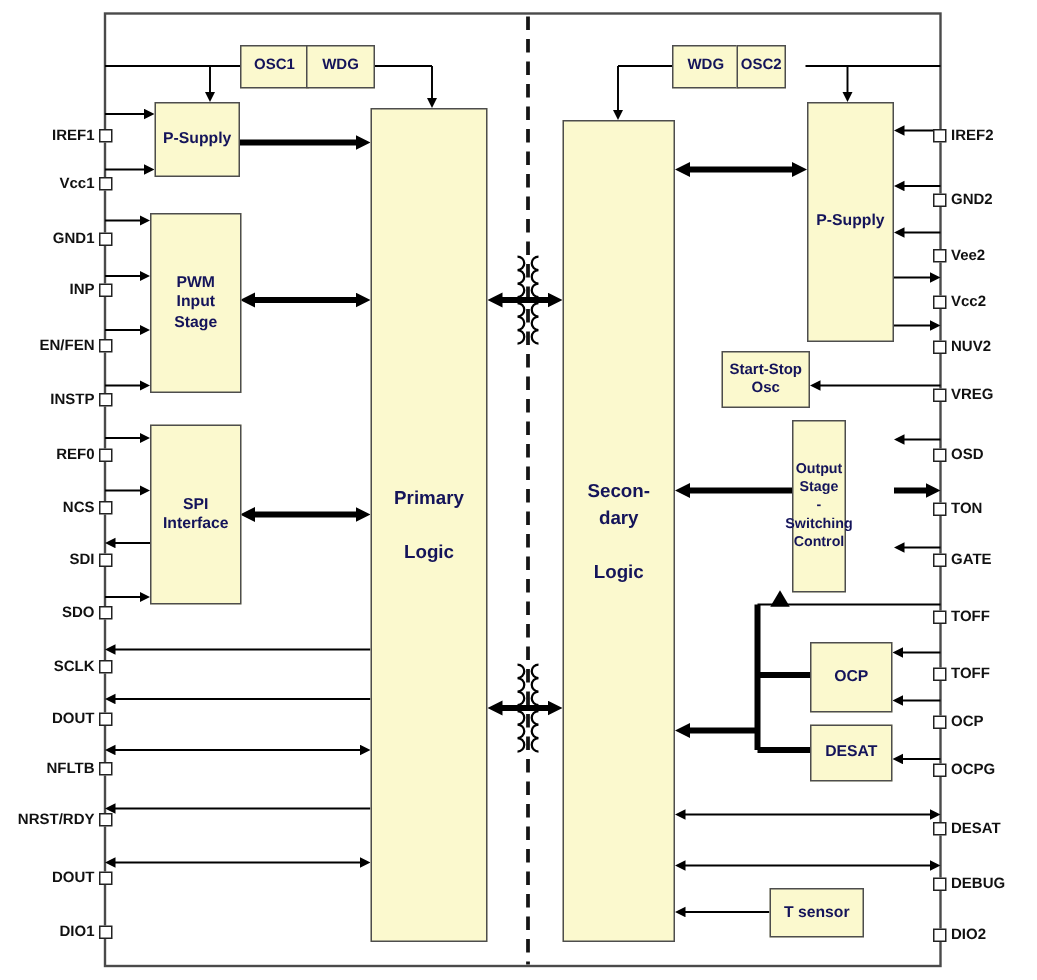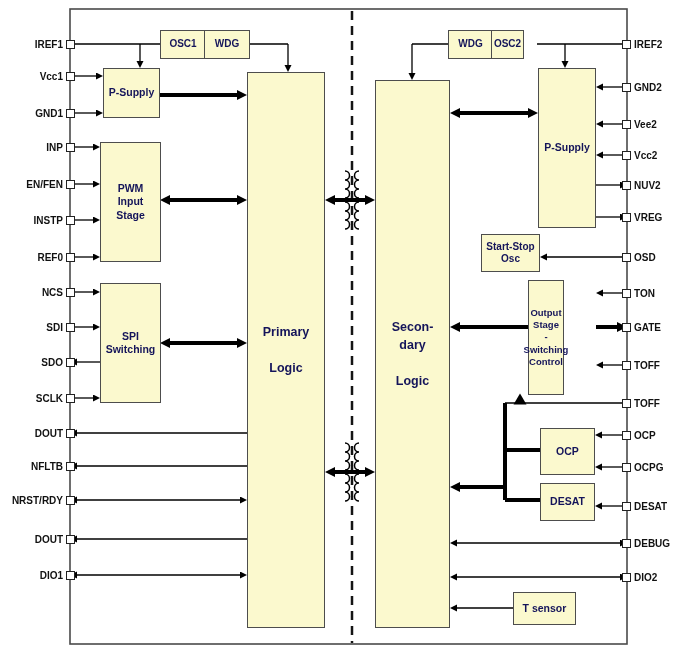--- a/index.html
+++ b/index.html
@@ -19,21 +19,21 @@
     position:absolute; z-index:2; box-sizing:border-box;
     background:#FBF9CE; border:1.5px solid #4d4d4d;
     display:flex; align-items:center; justify-content:center;
     text-align:center; color:#14145a; font-weight:bold; font-size:10.5px;
     line-height:1.25; white-space:pre-line;
   }
   .blk.lg  { font-size:12.5px; line-height:1.45; }
   .blk.sm  { font-size:10px; }
   .blk.xs  { font-size:9.5px; line-height:1.3; }
 
-  .pin-row { position:absolute; z-index:3; height:10px; display:flex; align-items:center; }
+  .pin-row { position:absolute; z-index:3; height:10px; display:flex; align-items:center;margin-top:46px; }
   .pin-row.left  { left:0; width:75px; justify-content:flex-end; }
   .pin-row.right { left:622px; }
   .pin-label { font-size:10px; font-weight:bold; color:#111; white-space:nowrap; }
   .pin-row.left  .pin-label { padding-right:3px; }
   .pin-row.right .pin-label { padding-left:3px; }
   .pin-box {
     flex:none; width:9px; height:9px; box-sizing:border-box;
     background:#fff; border:1.4px solid #222;
   }
 </style>
@@ -134,21 +134,21 @@
     </g>
   </svg>
 
   <div class="blk sm" style="left:160px;top:30px;width:46px;height:29px">OSC1</div>
   <div class="blk sm" style="left:204px;top:30px;width:46px;height:29px">WDG</div>
   <div class="blk" style="left:103px;top:68px;width:57px;height:50px">P-Supply</div>
   <div class="blk" style="left:100px;top:142px;width:61px;height:120px">PWM
 Input
 Stage</div>
   <div class="blk" style="left:100px;top:283px;width:61px;height:120px">SPI
-Switching</div>
+Interface</div>
   <div class="blk lg" style="left:247px;top:72px;width:78px;height:556px">Primary
 
 Logic</div>
   <div class="blk lg" style="left:375px;top:80px;width:75px;height:548px">Secon-
 dary
 
 Logic</div>
   <div class="blk sm" style="left:448px;top:30px;width:45px;height:29px">WDG</div>
   <div class="blk sm" style="left:491px;top:30px;width:33px;height:29px">OSC2</div>
   <div class="blk" style="left:538px;top:68px;width:58px;height:160px">P-Supply</div>

